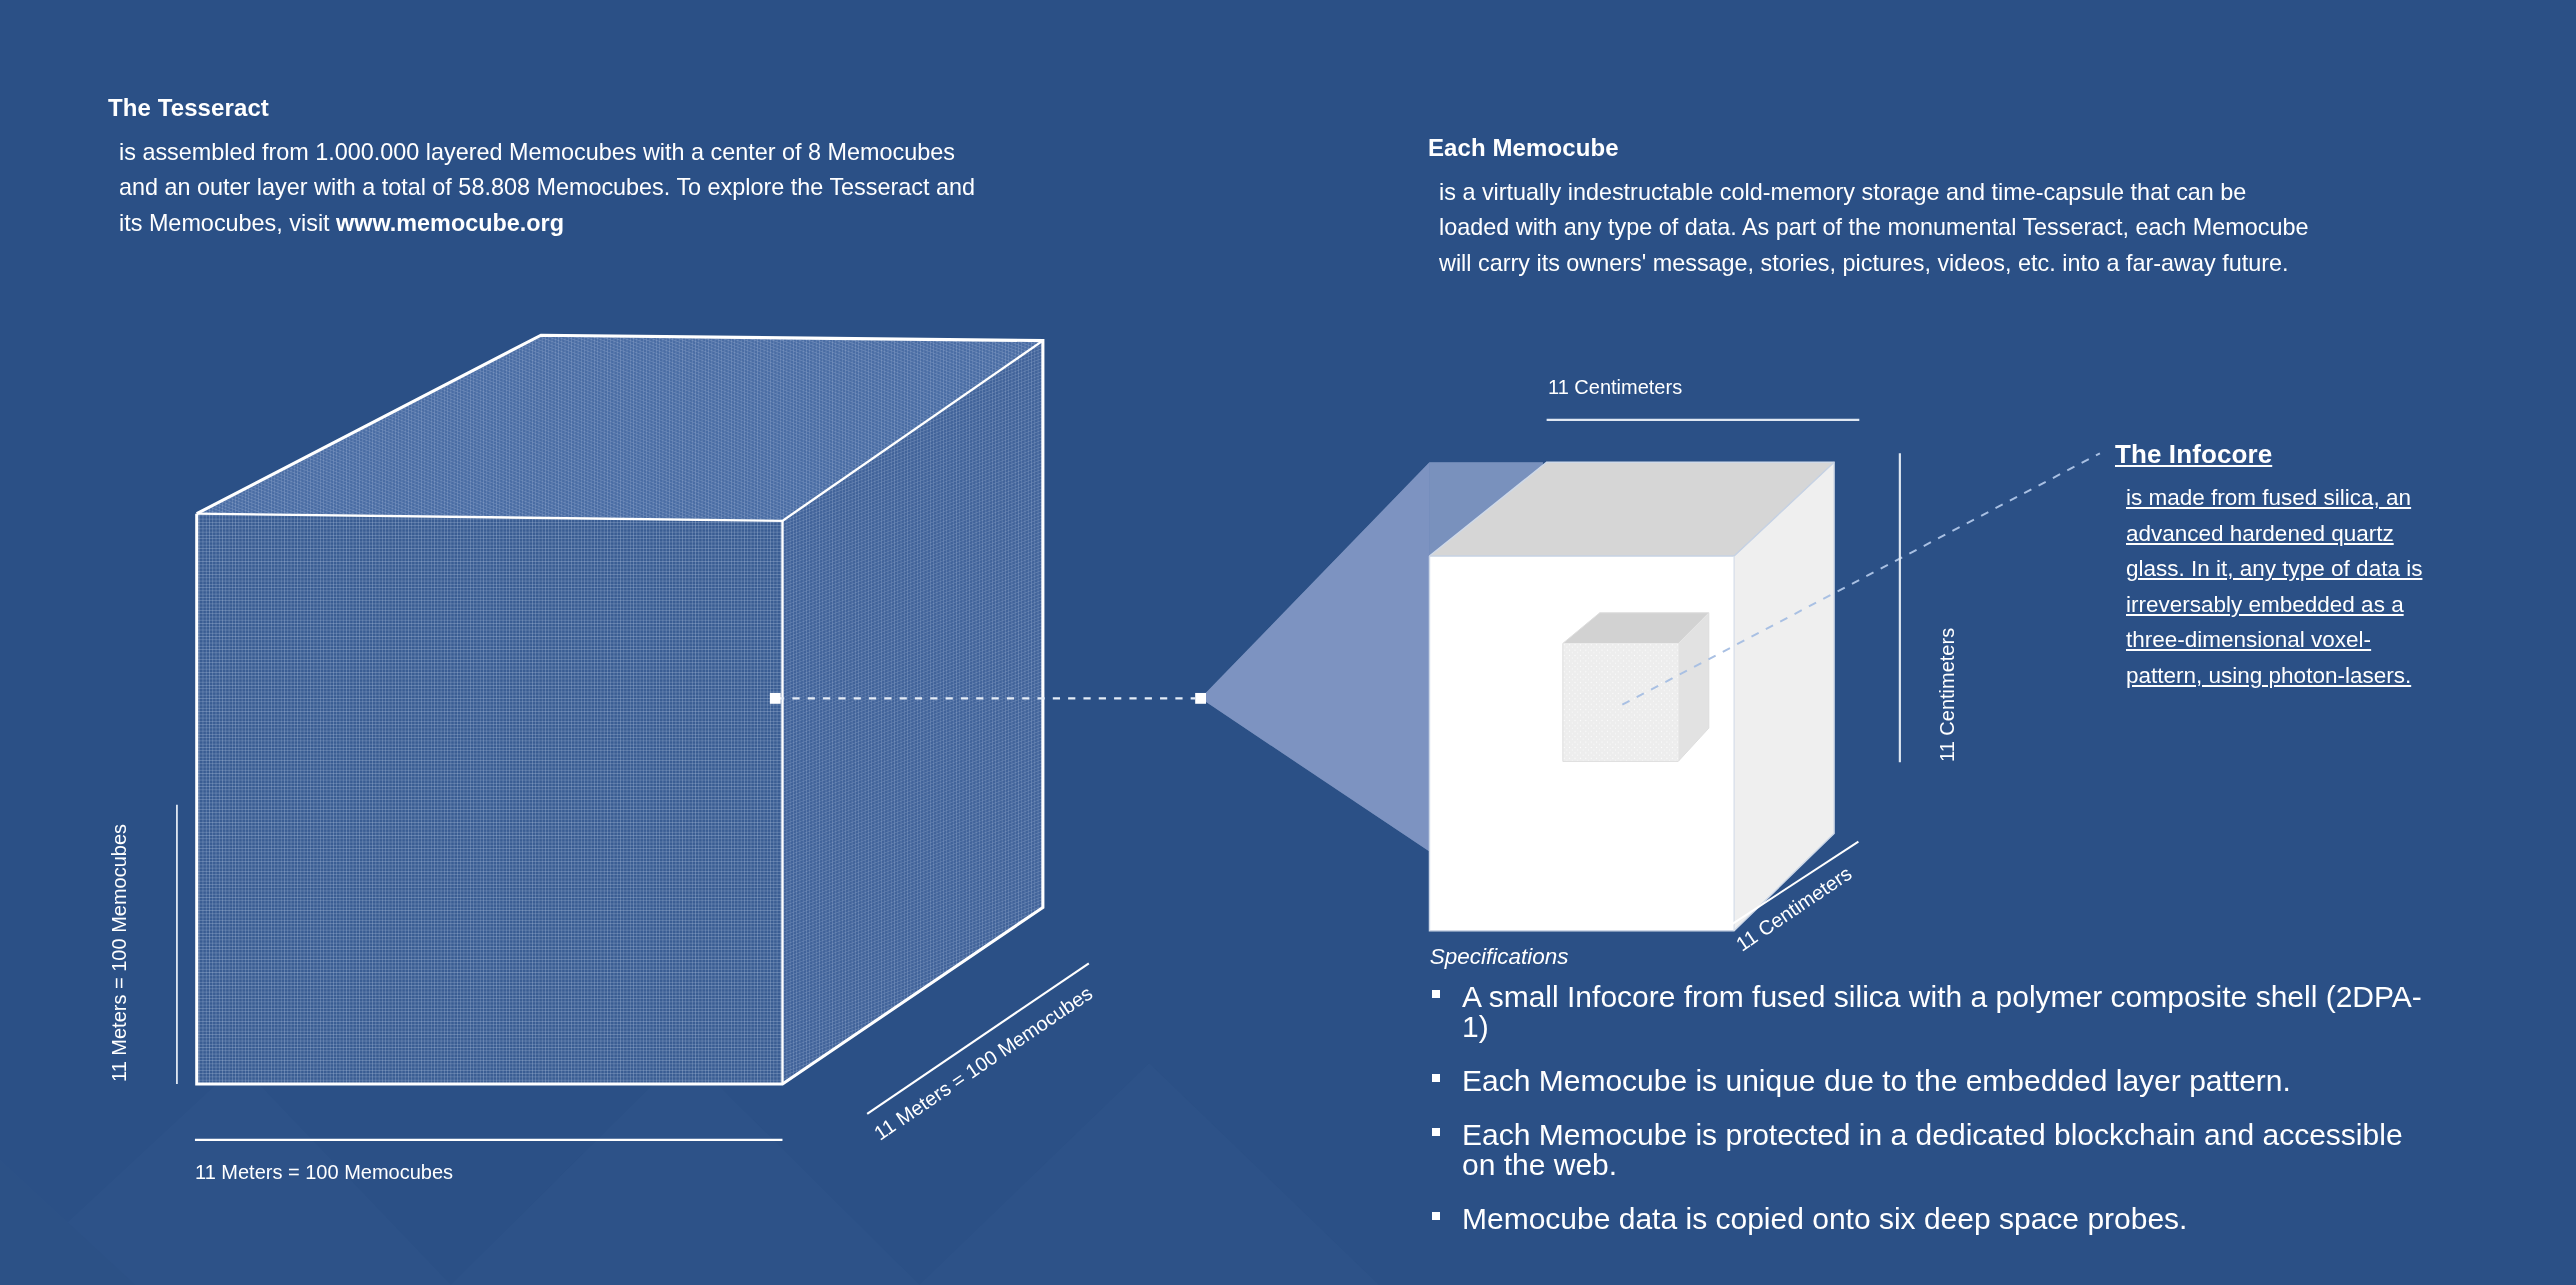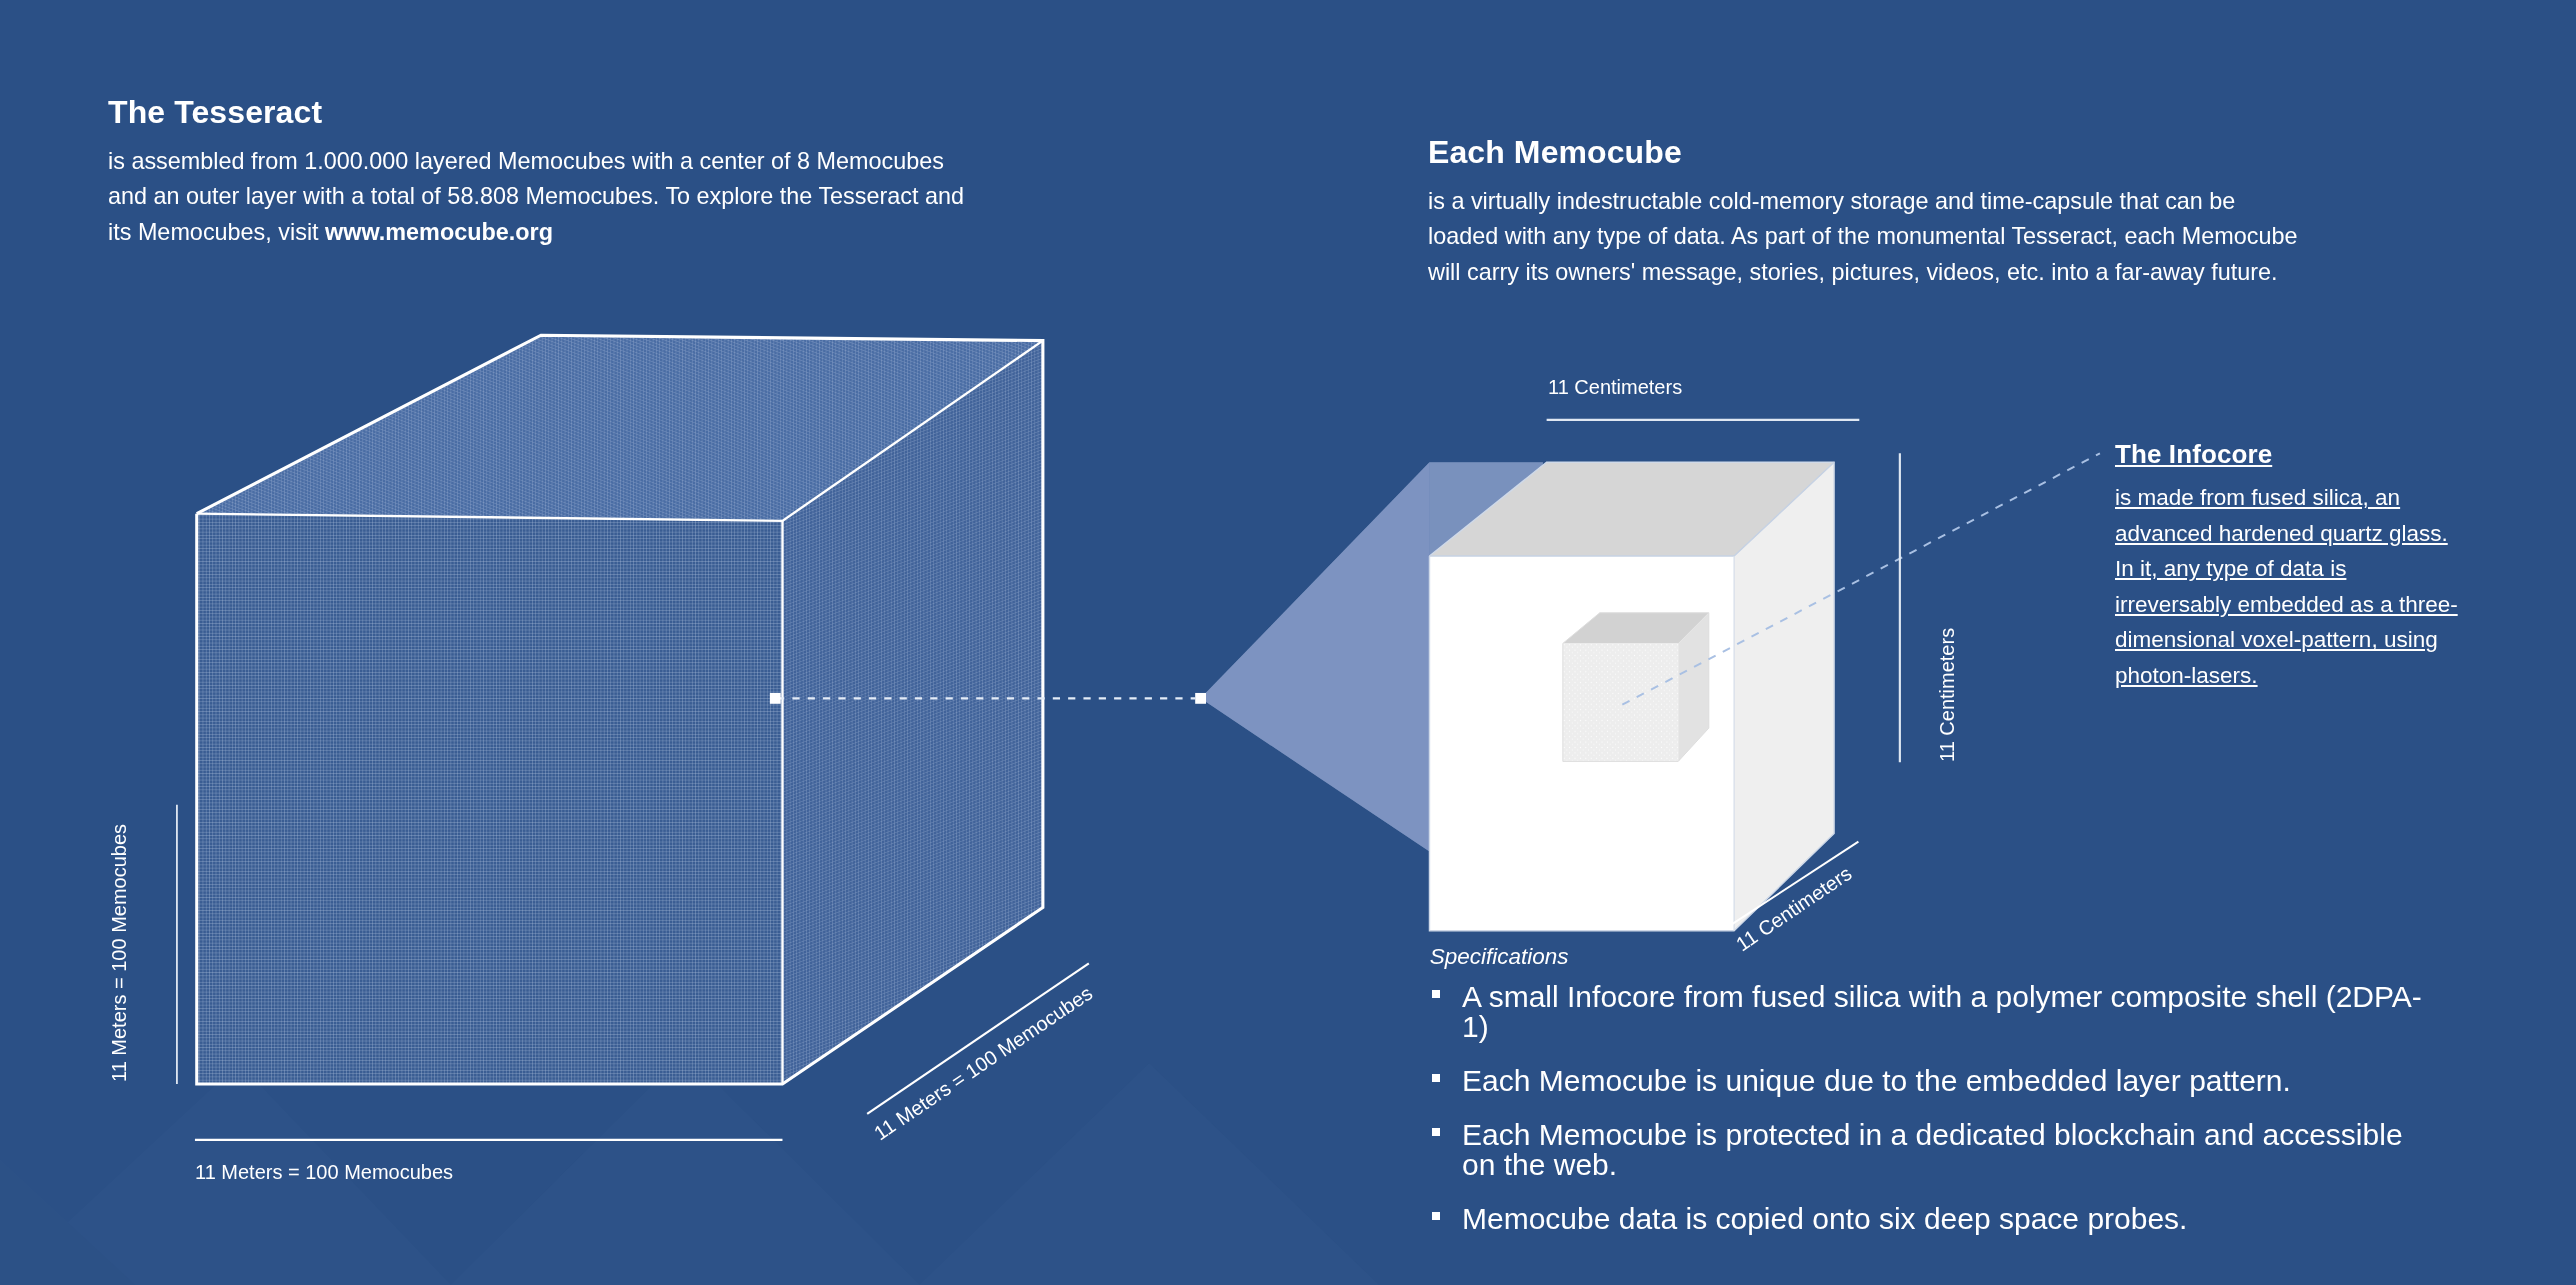--- a/index.html
+++ b/index.html
@@ -7,24 +7,24 @@
     width:2576px;height:1285px;position:relative;overflow:hidden;
     font-family:"Liberation Sans","DejaVu Sans",sans-serif;
     color:#ffffff;
     -webkit-font-smoothing:antialiased;
   }
   #stage{position:absolute;inset:0;width:2576px;height:1285px;}
   svg.art{position:absolute;left:0;top:0;width:2576px;height:1285px;pointer-events:none;}
 
   .txtblock{position:absolute;}
   .h-title{
-    font-size:32px;font-weight:bold;letter-spacing:0.1px;margin:0 0 13.5px 0;line-height:1.1;
+    font-size:24px;font-weight:bold;letter-spacing:0.1px;margin:0 0 13.5px 0;line-height:1.1;
   }
   .h-body{
-    font-size:23.4px;font-weight:400;line-height:1.52;margin:0;
+    font-size:23.4px;font-weight:400;line-height:1.52;margin:11px;
   }
   .h-body b{font-weight:bold;}
 
   
   #intro-left{left:108px;top:95px;width:937px;}
   
   #intro-right{left:1428px;top:135px;width:973px;}
 
   
   #infocore-block{left:2115px;top:440px;width:343px;text-decoration:underline;}

